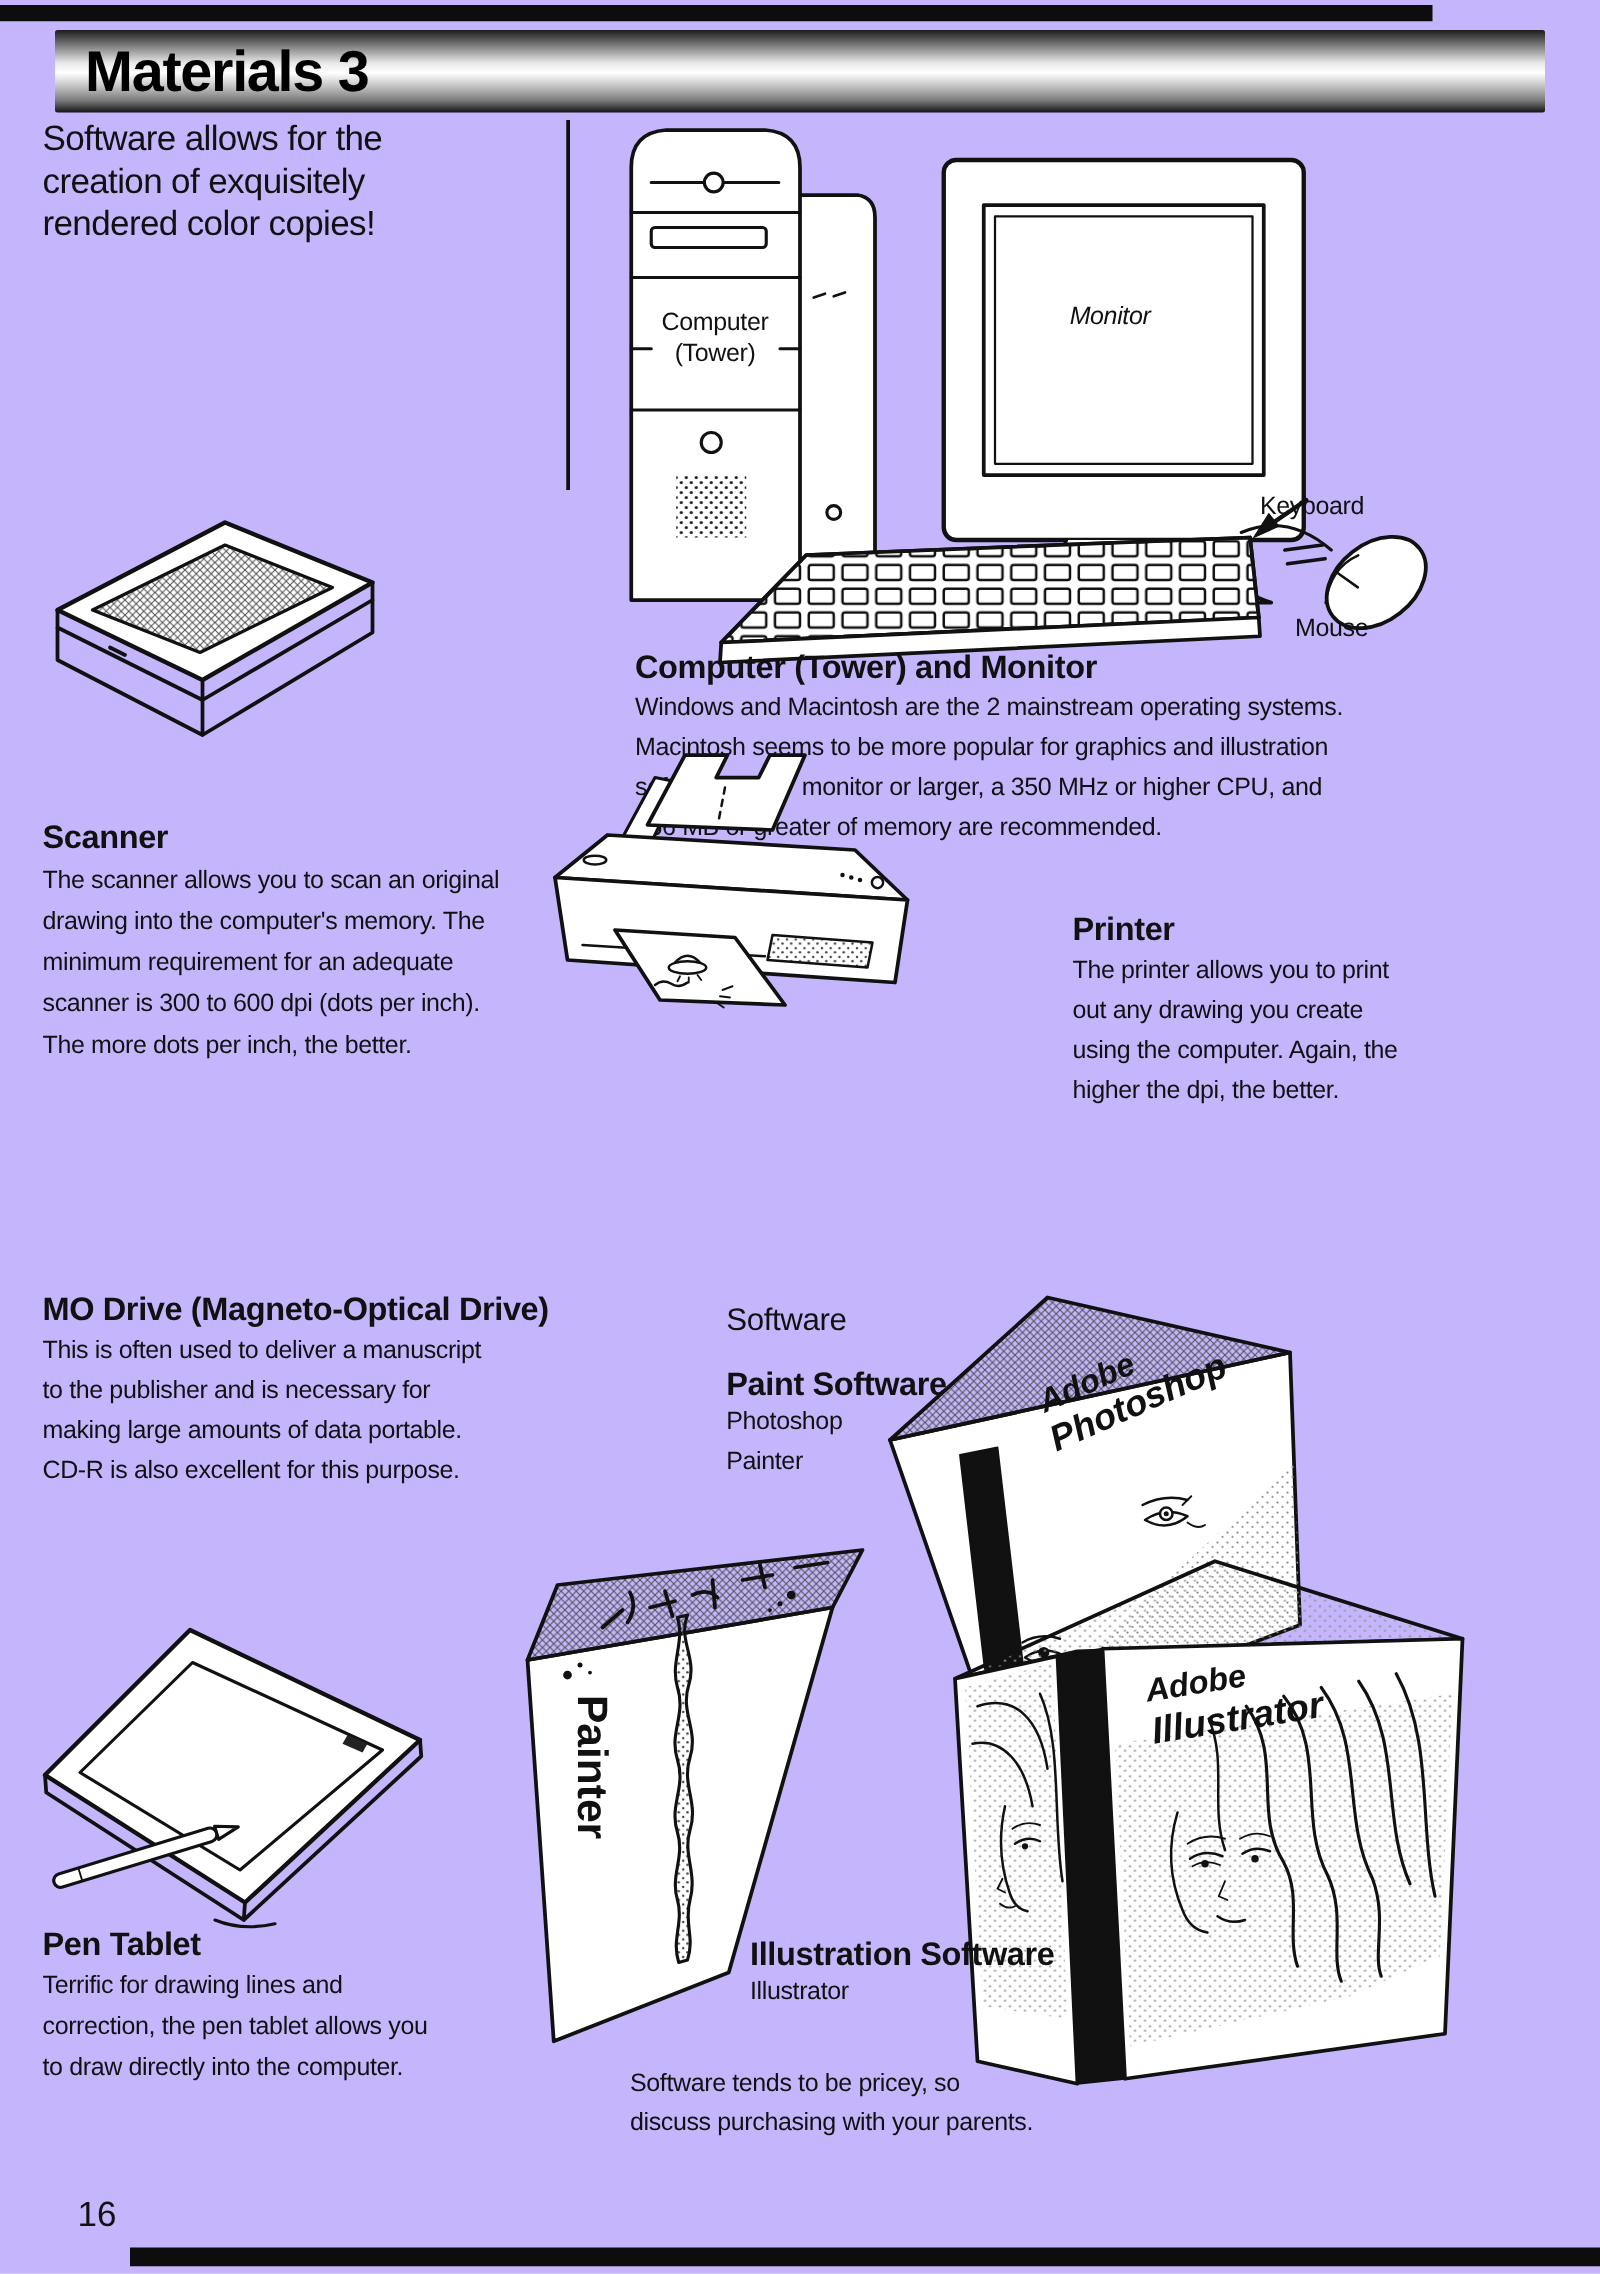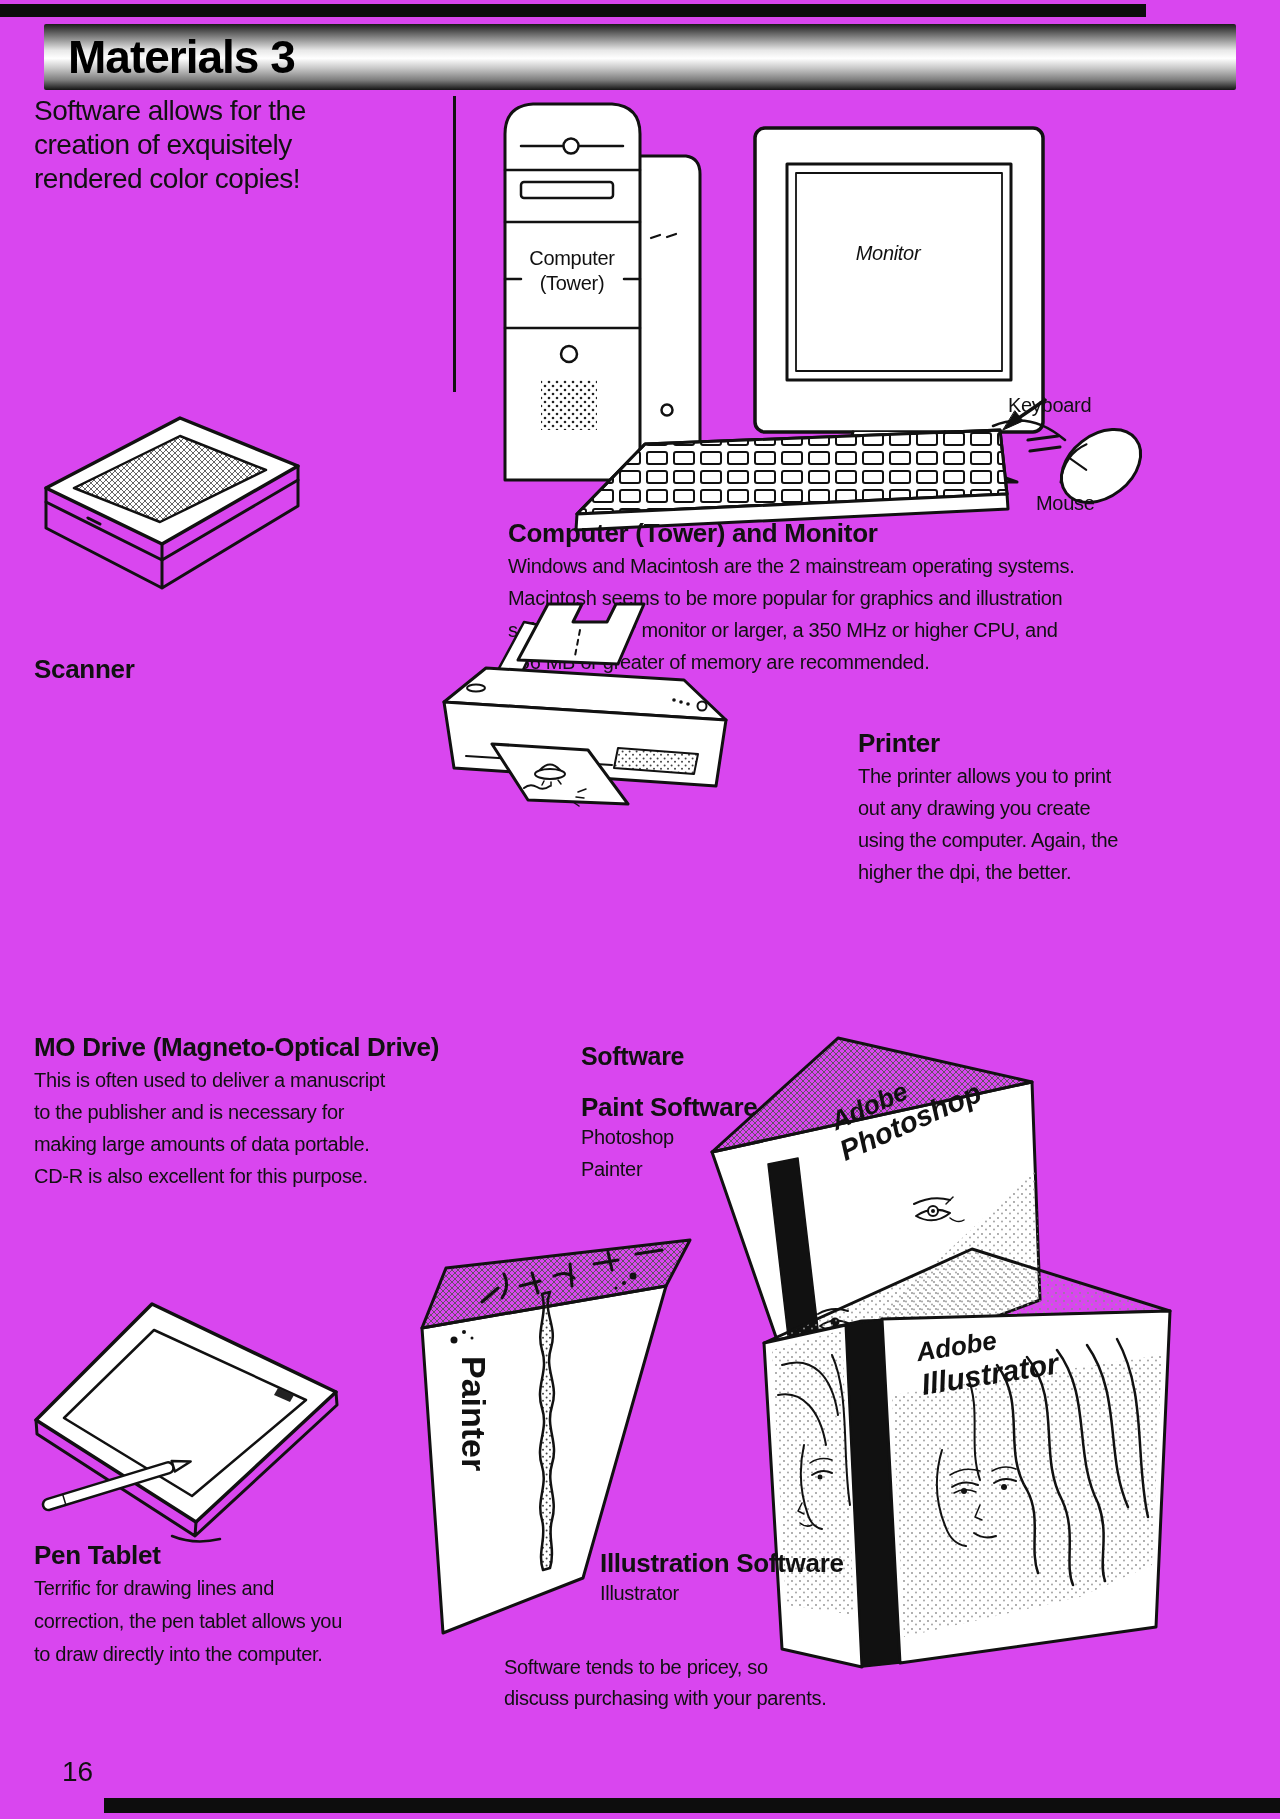--- a/index.html
+++ b/index.html
@@ -1,26 +1,26 @@
 <!DOCTYPE html>
 <html><head>
 <meta charset="utf-8">
 <style>
   html,body{margin:0;padding:0;background:#e8e8e8;}
-  .page{position:relative;width:1280px;height:1819px;background:#d946ef;overflow:hidden;
+  .page{position:relative;width:1280px;height:1819px;background:#c4b5fd;overflow:hidden;
         font-family:"Liberation Sans",sans-serif;color:#111;}
   .abs{position:absolute;}
   .bar{background:#0d0d0d;}
   .band{background:linear-gradient(180deg,#1c1c1c 0%,#6e6e6e 16%,#e8e8e8 40%,#ffffff 52%,#c4c4c4 68%,#7d7d7d 85%,#141414 100%);
         border-radius:2px;}
   .band-title{font-size:46px;font-weight:bold;letter-spacing:-1px;color:#000;
         line-height:66px;padding-left:24px;}
   .h1{font-size:28px;font-weight:normal;line-height:34px;letter-spacing:-0.5px;white-space:pre-line;}
   .h2{font-size:26px;font-weight:bold;letter-spacing:-0.3px;}
-  .h2big{font-size:25px;font-weight:bold;letter-spacing:-0.3px;}
+  .h2big{font-size:25px;font-weight:normal;letter-spacing:-0.3px;}
   .body{font-size:20px;line-height:32px;letter-spacing:-0.3px;white-space:pre-line;}
   .body-lg{font-size:21px;line-height:35px;letter-spacing:-0.3px;white-space:pre-line;}
   .body33{font-size:20px;line-height:33px;letter-spacing:-0.3px;white-space:pre-line;}
   .caption{font-size:20px;letter-spacing:-0.3px;}
   .caption-c{font-size:20px;letter-spacing:-0.3px;text-align:center;white-space:pre-line;line-height:25px;}
   .pagenum{font-size:28px;letter-spacing:0;}
   svg{position:absolute;overflow:visible;}
   svg *{vector-effect:none;}
 </style>
 </head>
@@ -136,20 +136,25 @@
     <g stroke="#111" fill="none" stroke-linecap="round" stroke-linejoin="round">
       <polygon points="18,86 152,16 270,64 134,142" fill="#fff" stroke-width="3.5"></polygon>
       <polygon points="46,86 152,34 238,68 132,120" fill="url(#hatch)" stroke-width="2.5"></polygon>
       <path d="M18,86 L18,100 L134,158 L270,78 L270,64 M134,142 L134,158" stroke-width="3"></path>
       <path d="M18,100 L18,126 L134,186 L270,104 L270,78 M134,158 L134,186" stroke-width="3"></path>
       <line x1="60" y1="116" x2="72" y2="122" stroke-width="3"></line>
     </g>
   </svg>
 
   <div class="abs h2" style="left:34px;top:654px;">Scanner</div>
+  <div class="abs body33" style="left:34px;top:688px;width:420px;">The scanner allows you to scan an original
+drawing into the computer's memory. The
+minimum requirement for an adequate
+scanner is 300 to 600 dpi (dots per inch).
+The more dots per inch, the better.</div>
 
   <svg style="left:432px;top:596px;" width="332" height="252" viewBox="0 0 332 252">
     <g stroke="#111" fill="none" stroke-linecap="round" stroke-linejoin="round">
       <polygon points="66,74 92,26 112,30 90,76" fill="#fff" stroke-width="2.5"></polygon>
       <polygon points="86,64 116,8 150,8 141,26 175,26 184,8 212,8 186,68" fill="#fff" stroke-width="3"></polygon>
       <line x1="148" y1="34" x2="143" y2="60" stroke-width="2" stroke-dasharray="5,5"></line>
       <polygon points="12,106 54,72 252,84 294,124" fill="#fff" stroke-width="3"></polygon>
       <polygon points="12,106 294,124 284,190 22,172" fill="#fff" stroke-width="3"></polygon>
       <ellipse cx="44" cy="92" rx="9" ry="3.5" fill="#fff" stroke-width="2"></ellipse>
       <circle cx="242" cy="104" r="1.8" fill="#111" stroke="none"></circle>

